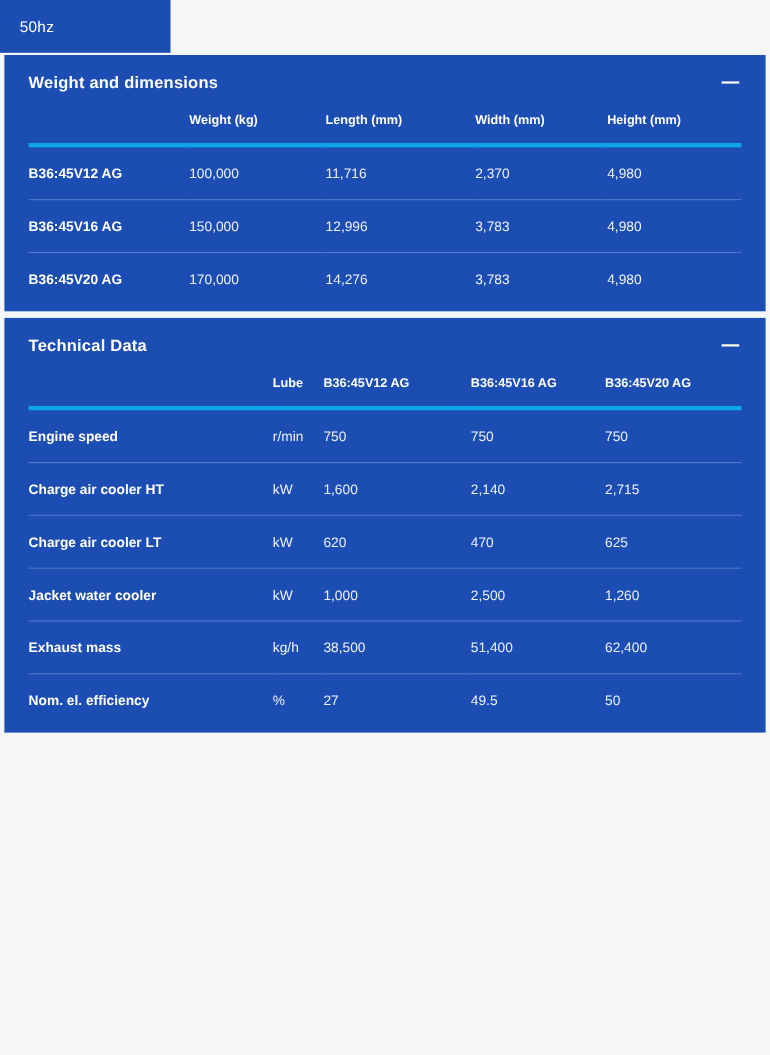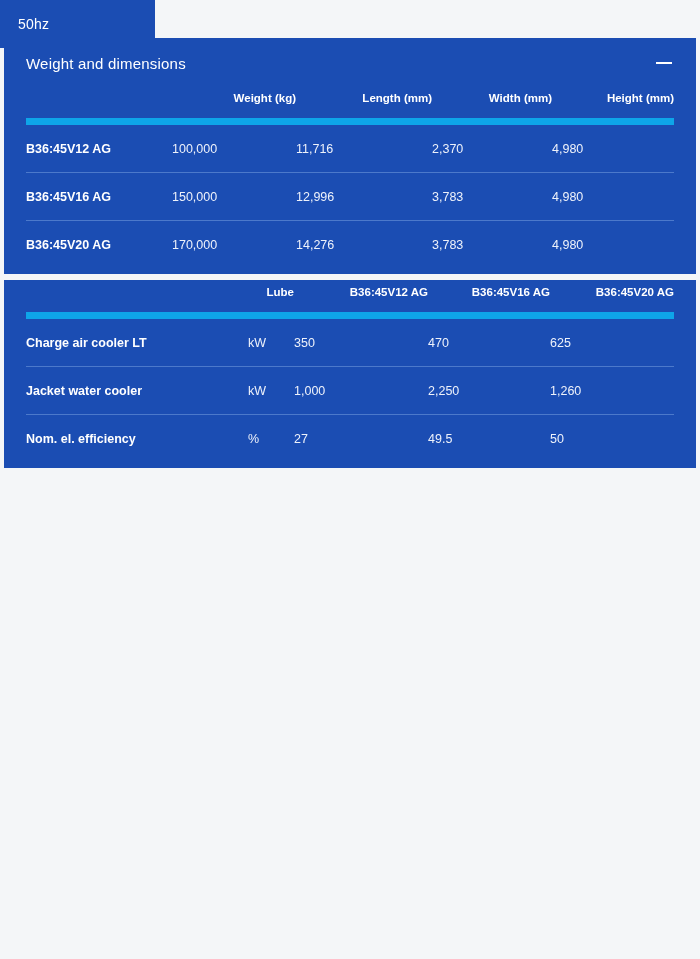--- a/index.html
+++ b/index.html
@@ -11,21 +11,21 @@
     font-family: "Liberation Sans", sans-serif;
   }
   .page {
     width: 700px;
     min-height: 959px;
     background: #f4f6f8;
     position: relative;
   }
   
   .tabbar {
-    height: 38px;
+    height: 50px;
     background: #f4f6f8;
     display: flex;
     align-items: flex-start;
     padding: 0;
   }
   .tab {
     height: 48px;
     min-width: 155px;
     background: #1b4db3;
     color: #ffffff;
@@ -45,21 +45,21 @@
     padding: 0 0 6px 0;
   }
   .panel-head {
     display: flex;
     align-items: center;
     justify-content: space-between;
     padding: 16px 22px 14px 22px;
   }
   .panel-title {
     font-size: 15px;
-    font-weight: normal;
+    font-weight: bold;
     letter-spacing: .2px;
   }
   .collapse-icon {
     width: 18px;
     height: 18px;
     position: relative;
     cursor: pointer;
     flex: 0 0 auto;
   }
   .collapse-icon::before {
@@ -71,26 +71,26 @@
     height: 1.5px;
     background: #ffffff;
   }
   table {
     width: calc(100% - 44px);
     margin: 0 22px;
     border-collapse: collapse;
     font-size: 12.5px;
   }
   thead th {
-    text-align: right;
+    text-align: left;
     font-size: 11.5px;
     font-weight: bold;
     color: #ffffff;
     padding: 6px 0 14px 0;
-    border-bottom: 7px solid #0ea5e9;
+    border-bottom: 4px solid #0ea5e9;
     white-space: nowrap;
   }
   tbody td {
     padding: 17px 0 16px 0;
     border-bottom: 1px solid #4c79cb;
     color: #eef2fb;
     font-size: 12.5px;
     vertical-align: middle;
   }
   tbody tr:last-child td { border-bottom: none; }
@@ -165,51 +165,76 @@
           <td>170,000</td>
           <td>14,276</td>
           <td>3,783</td>
           <td>4,980</td>
         </tr>
       </tbody>
     </table>
   </section>
 
   <section class="panel">
+    <div class="panel-head">
+      <div class="panel-title">Technical Data</div>
+      <div class="collapse-icon"></div>
+    </div>
     <table class="t-tech">
       <colgroup>
         <col class="c0">
           <col class="c1">
           <col class="c2">
           <col class="c3">
           <col class="c4">
       </colgroup>
       <thead>
         <tr>
           <th></th>
           <th>Lube</th>
           <th>B36:45V12 AG</th>
           <th>B36:45V16 AG</th>
           <th>B36:45V20 AG</th>
         </tr>
       </thead>
       <tbody>
         <tr>
+          <td class="rowlabel">Engine speed</td>
+          <td>r/min</td>
+          <td>750</td>
+          <td>750</td>
+          <td>750</td>
+        </tr>
+        <tr>
+          <td class="rowlabel">Charge air cooler HT</td>
+          <td>kW</td>
+          <td>1,600</td>
+          <td>2,140</td>
+          <td>2,715</td>
+        </tr>
+        <tr>
           <td class="rowlabel">Charge air cooler LT</td>
           <td>kW</td>
-          <td>350</td>
+          <td>620</td>
           <td>470</td>
           <td>625</td>
         </tr>
         <tr>
           <td class="rowlabel">Jacket water cooler</td>
           <td>kW</td>
           <td>1,000</td>
-          <td>2,250</td>
+          <td>2,500</td>
           <td>1,260</td>
+        </tr>
+        <tr>
+          <td class="rowlabel">Exhaust mass</td>
+          <td>kg/h</td>
+          <td>38,500</td>
+          <td>51,400</td>
+          <td>62,400</td>
         </tr>
         <tr>
           <td class="rowlabel">Nom. el. efficiency</td>
           <td>%</td>
           <td>27</td>
           <td>49.5</td>
           <td>50</td>
         </tr>
       </tbody>
     </table>

